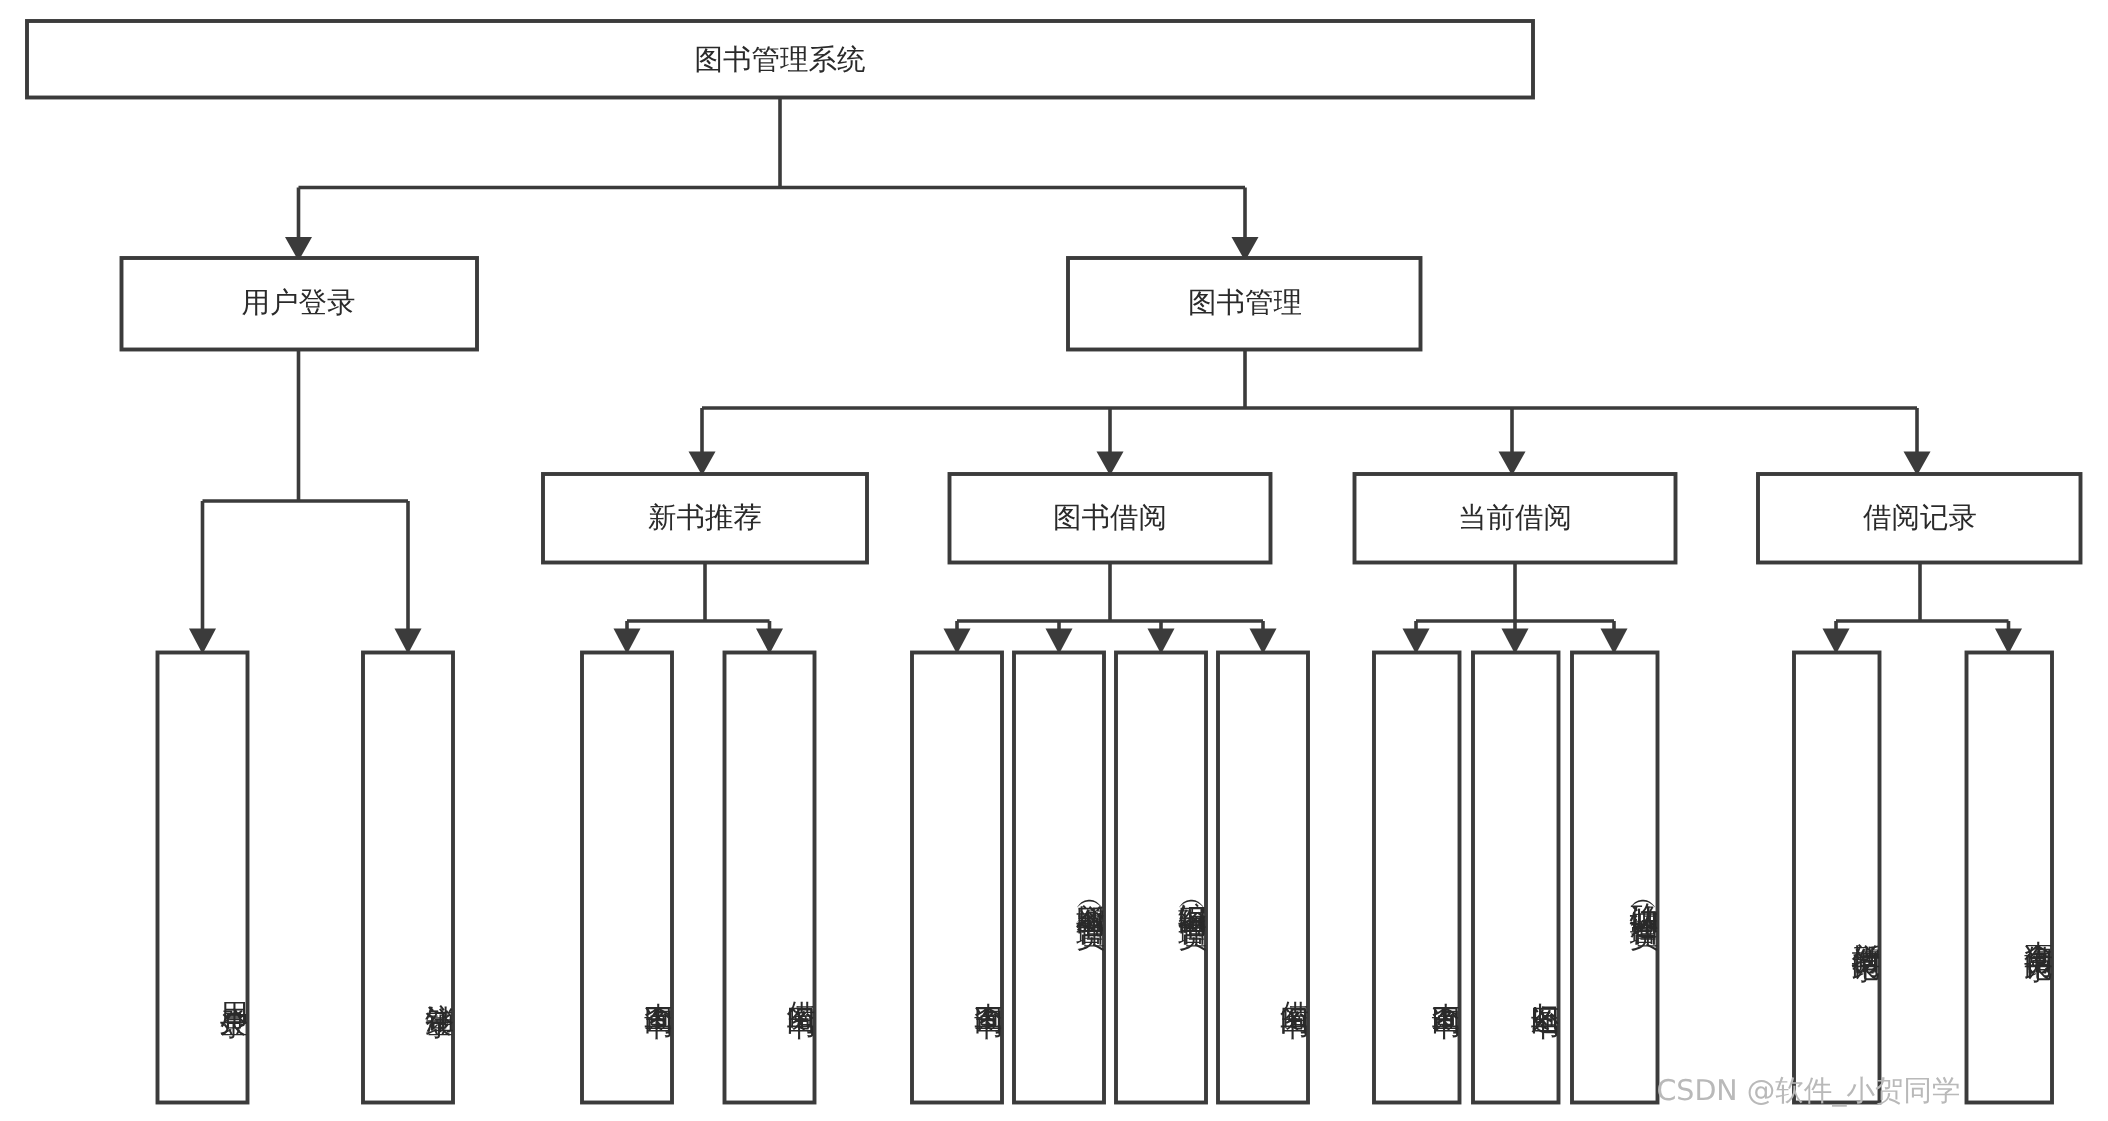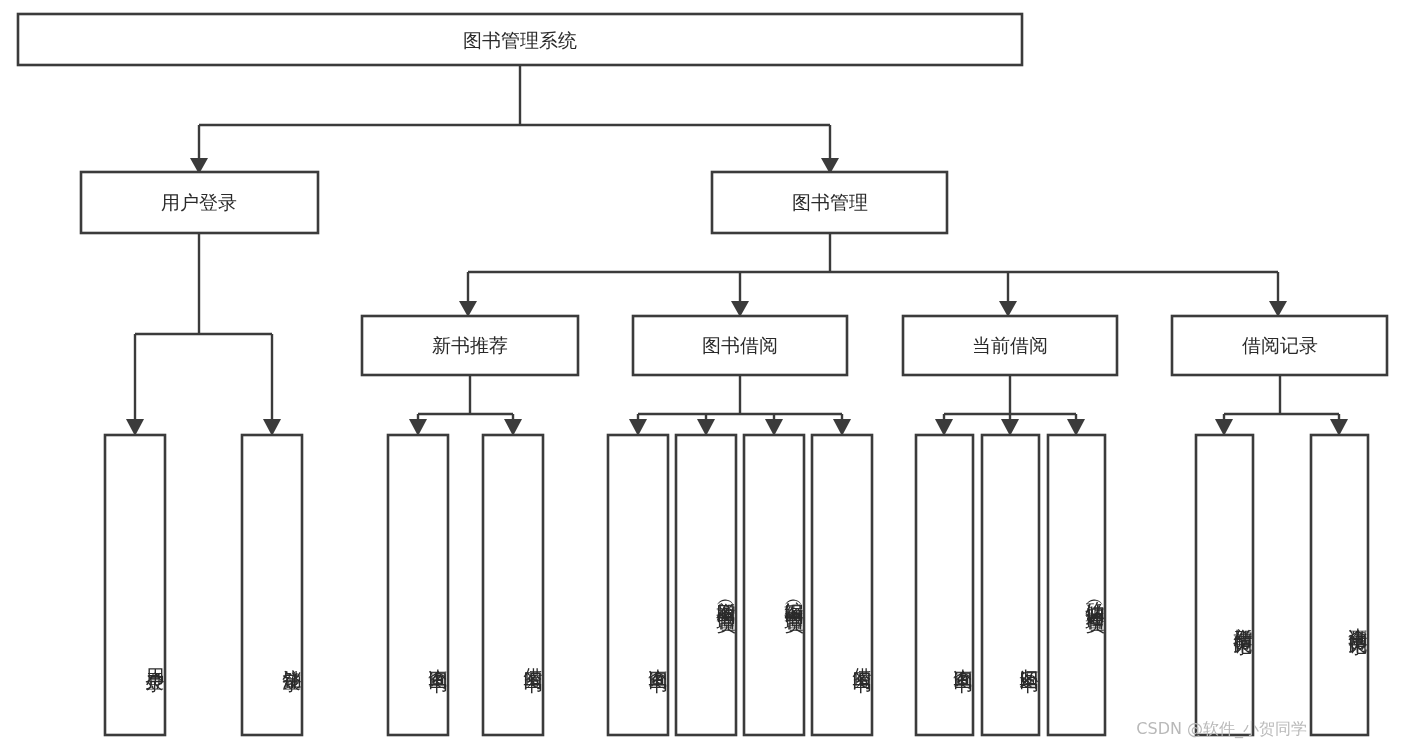--- a/index.html
+++ b/index.html
@@ -61,21 +61,21 @@
     display: flex;
     align-items: flex-start;
     justify-content: center;
     pointer-events: none;
   }
   .watermark {
     position: absolute;
     right: 8px;
     bottom: 7px;
     font-family: "DejaVu Sans", "Liberation Sans", sans-serif;
-    font-size: 16px;
+    font-size: 19px;
     color: #b9b9b9;
     white-space: nowrap;
   }
 </style>
 </head>
 <body>
 
 <div id="diagram-root">
 
   <svg id="flow-svg" viewBox="0 0 1405 747">

